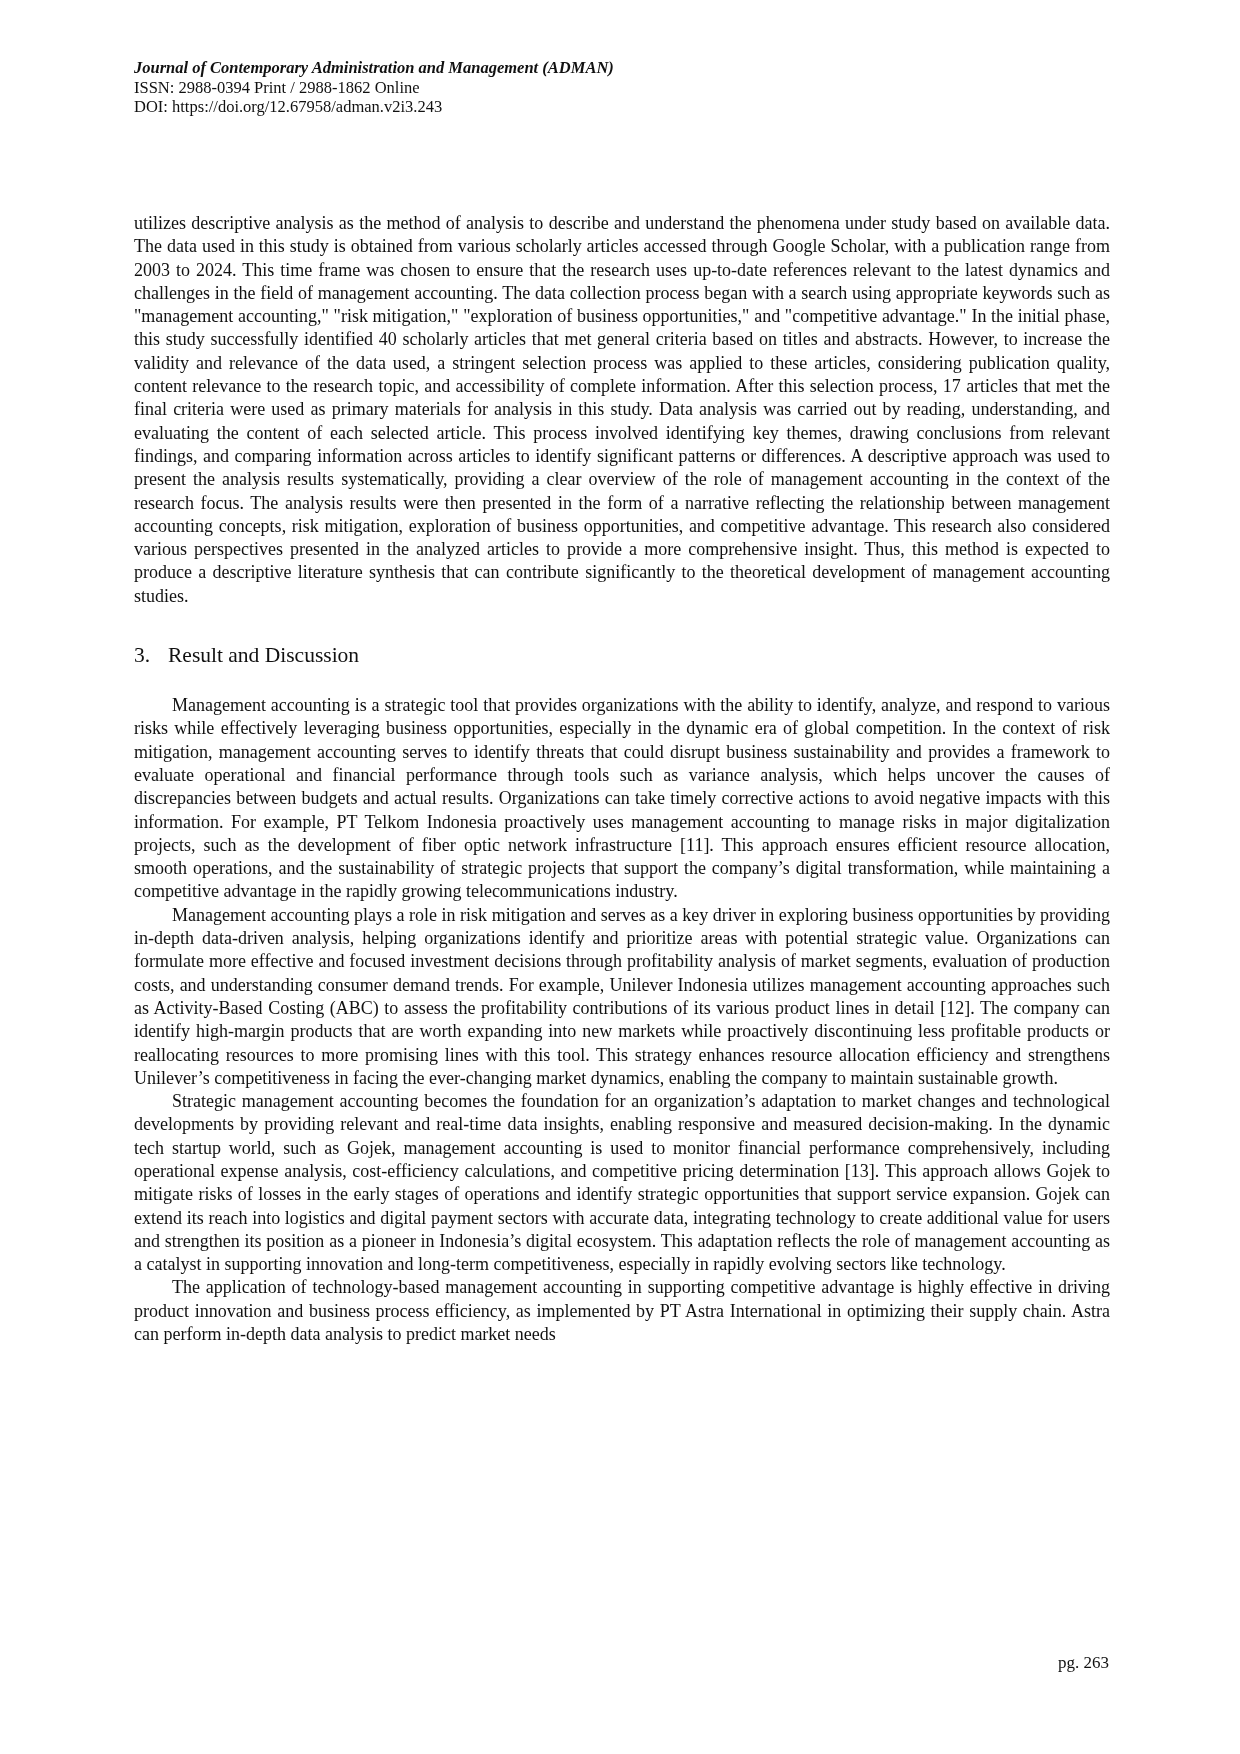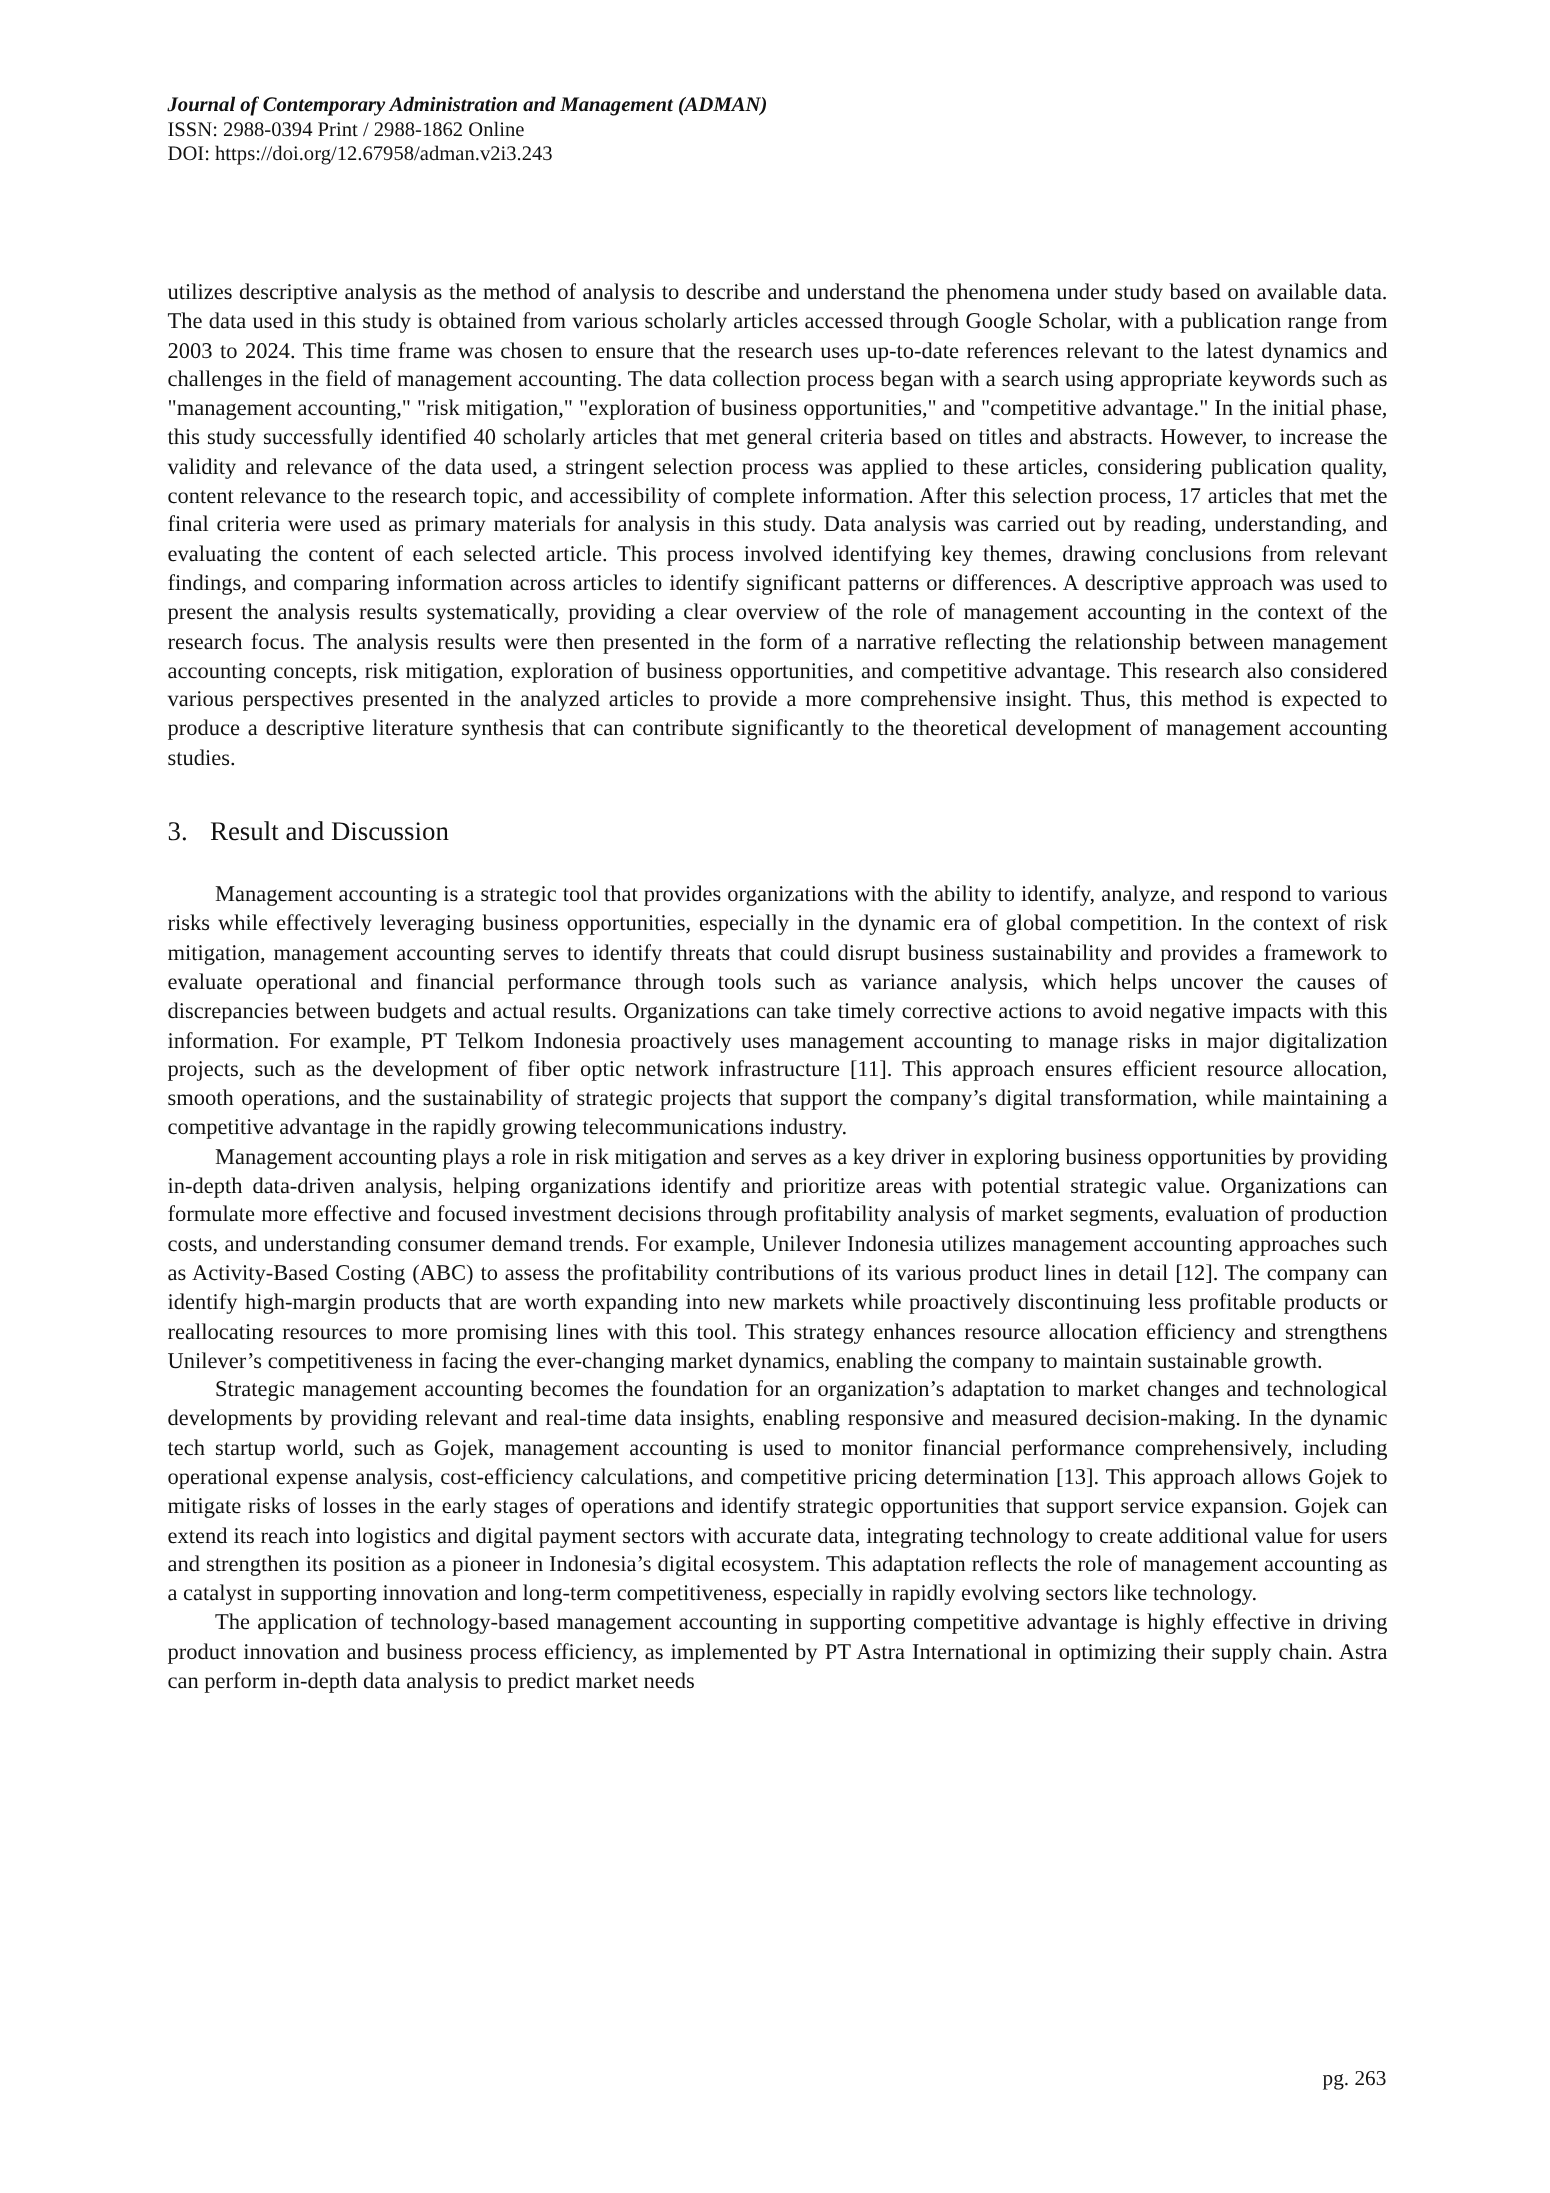--- a/index.html
+++ b/index.html
@@ -12,34 +12,34 @@
     width: 1240px;
     height: 1754px;
     background: #ffffff;
     color: #111111;
     font-family: "Liberation Serif", "DejaVu Serif", serif;
     overflow: hidden;
   }
   .doc-header {
     position: absolute;
     left: 134px;
-    top: 74px;
+    top: 58px;
     width: 980px;
     font-size: 16.5px;
     line-height: 19.5px;
     color: #111111;
   }
   .journal-title {
     font-weight: bold;
     font-style: italic;
   }
   .doc-body {
     position: absolute;
     left: 134px;
-    top: 222px;
+    top: 212px;
     width: 976px;
     font-size: 18px;
     line-height: 23.3px;
     text-align: justify;
   }
   .para {
     margin: 0;
     text-indent: 38px;
   }
   .para.no-indent {

